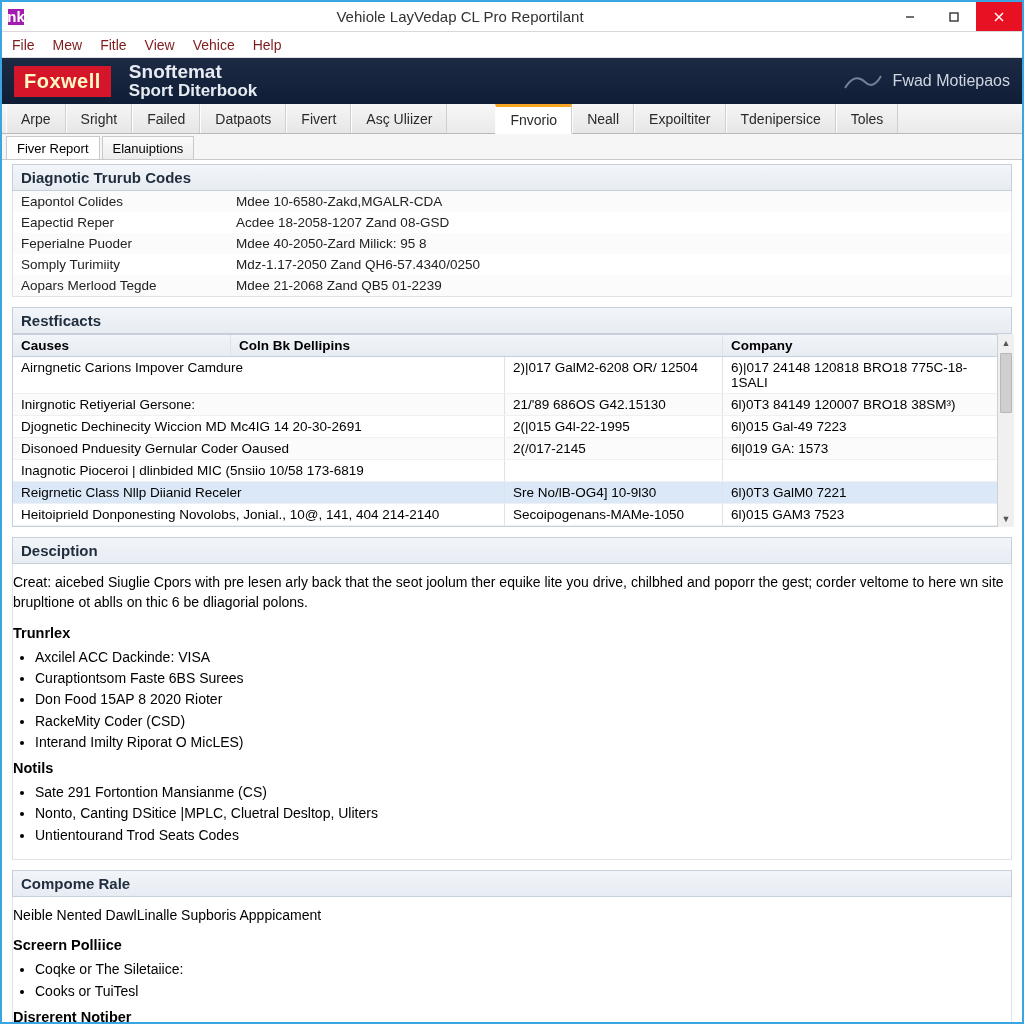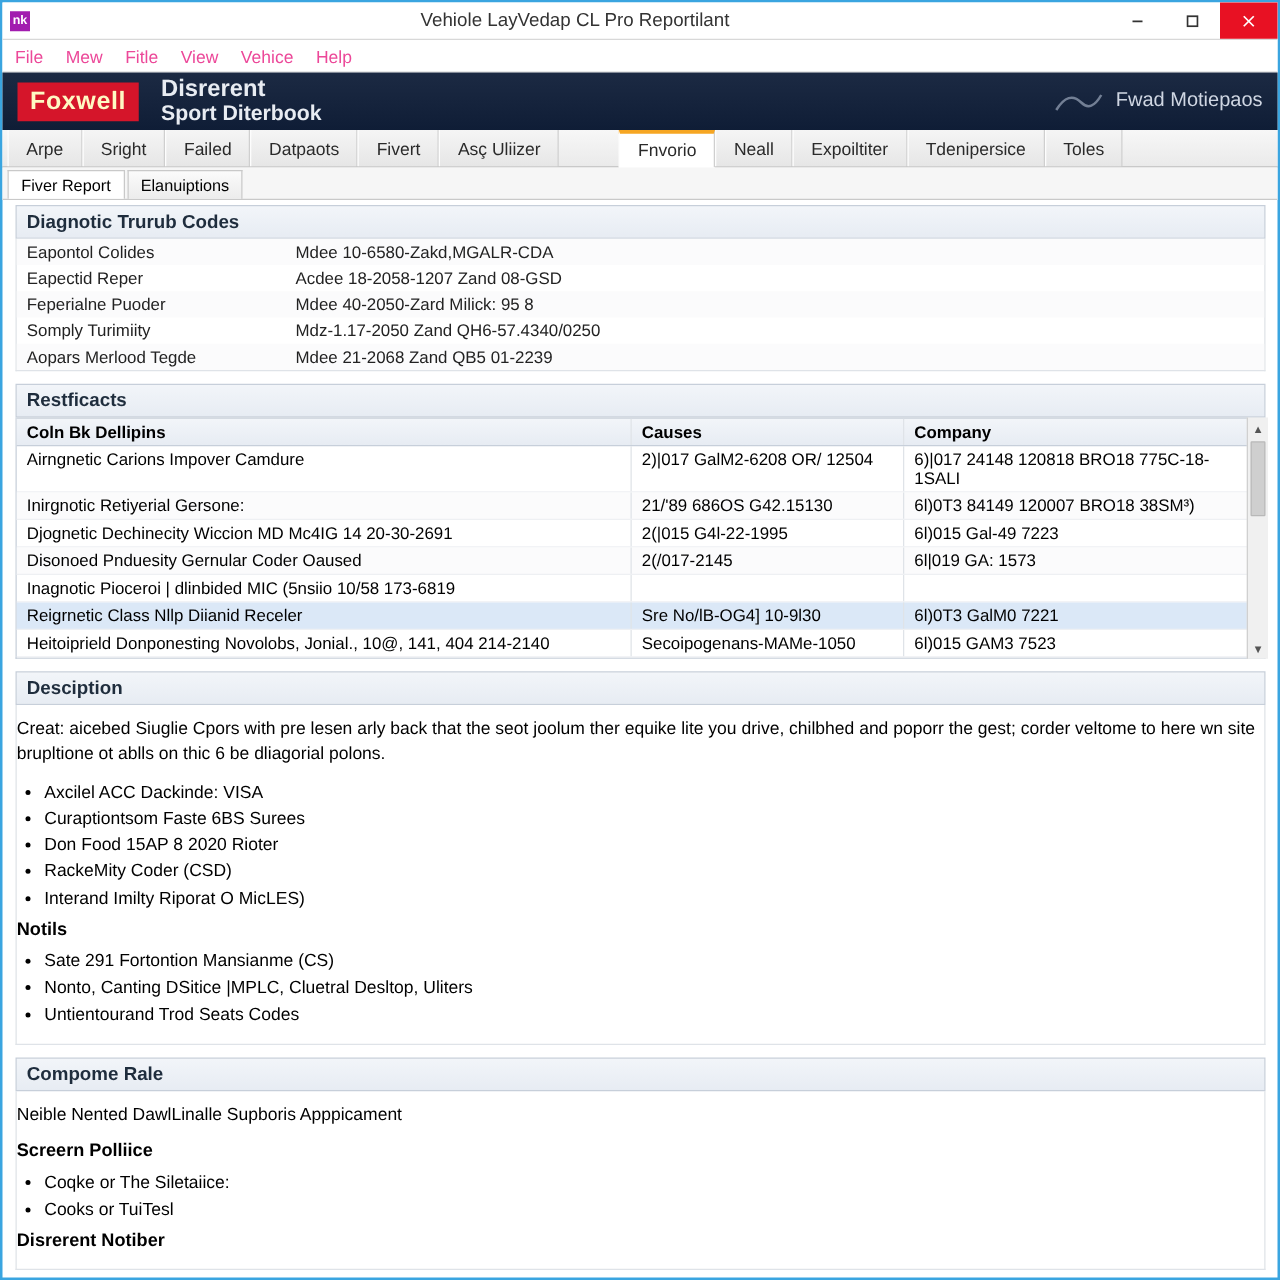--- a/index.html
+++ b/index.html
@@ -1,29 +1,29 @@
 <!DOCTYPE html>
 <html><head>
 <meta charset="utf-8">
 <style>
 * { margin: 0; padding: 0; box-sizing: border-box; }
 body { font-family: "Segoe UI", Tahoma, sans-serif; font-size: 13px; background: #fff; width: 1024px; height: 1024px; overflow: hidden; position: relative; }
 
 
 .window { border: 2px solid #3aa5e0; width: 1024px; height: 1024px; display: flex; flex-direction: column; background: #fff; }
 .titlebar { height: 30px; background: #fff; display: flex; align-items: center; padding-left: 6px; border-bottom: 1px solid #d8d8d8; }
-.titlebar .appicon { width: 16px; height: 16px; background: #a21caf; margin-right: 8px; display:flex;align-items:center;justify-content:center;color:#fff;font-size:10px;font-weight:bold;}
+.titlebar .appicon { width: 16px; height: 16px; background: #a21caf; margin-right: 8px; display:flex;align-items:center;justify-content:center;color:#fff;font-size:15px;font-weight:bold;}
 .titlebar .title { flex: 1; text-align: center; font-size: 15px; color: #333; }
 .winbtns { display: flex; height: 100%; }
 .winbtn { width: 44px; display: flex; align-items: center; justify-content: center; font-size: 14px; color: #333; }
 .winbtn.close { background: #e81123; color: #fff; width: 46px; }
 .winbtn svg { width: 10px; height: 10px; }
 
 
-.menubar { height: 26px; background: #fff; display: flex; align-items: center; padding: 0 10px; gap: 18px; border-bottom: 1px solid #e0e0e0; font-size: 14px; color: #ec4899; }
+.menubar { height: 26px; background: #fff; display: flex; align-items: center; padding: 0 10px; gap: 18px; border-bottom: 1px solid #e0e0e0; font-size: 14px; color: #7f1d1d; }
 .menubar span { cursor: default; }
 
 
 .brand { height: 46px; background: linear-gradient(#1c2a43,#0f1d36); display: flex; align-items: center; padding: 0 12px; color: #fff; }
 .brand-logo { background: #d5152a; color: #fef9c3; font-weight: bold; font-size: 20px; padding: 4px 10px; margin-right: 18px; letter-spacing: 0.5px; }
 .brand-text { display:flex; flex-direction:column; line-height:1.05; }
 .brand-text .b1 { font-size: 19px; font-weight:bold; color: #e8ecf2; }
 .brand-text .b2 { font-size: 17px; font-weight:bold; color: #e8ecf2; }
 .brand-right { margin-left:auto; display:flex; align-items:center; gap:10px; color:#cfd6e2; font-weight:normal; font-size:16px;}
 .brand-right svg { width:40px; height:26px; opacity:.7; }
@@ -107,21 +107,21 @@
     <span>Mew</span>
     <span>Fitle</span>
     <span>View</span>
     <span>Vehice</span>
     <span>Help</span>
   </div>
 
   <div class="brand">
     <div class="brand-logo">Foxwell</div>
     <div class="brand-text">
-      <div class="b1">Disrerent</div>
+      <div class="b1">Snoftemat</div>
       <div class="b2">Sport Diterbook</div>
     </div>
     <div class="brand-right">
       <svg viewBox="0 0 40 26">
           <path d="M2 20 Q12 4 22 14 Q30 22 38 8" fill="none" stroke="#9aa6ba" stroke-width="2"></path>
         </svg>
       <span>Fwad Motiepaos</span>
     </div>
   </div>
 
@@ -168,22 +168,22 @@
           <div class="v">Mdee 21-2068 Zand QB5 01-2239</div>
         </div>
       </div>
 
     <div class="sec-gap"></div>
 
     <div class="panel-hdr">Restficacts</div>
     <div class="table-wrap">
       <div class="table">
         <div class="thead">
+          <div class="th c2">Causes</div>
           <div class="th c1">Coln Bk Dellipins</div>
-          <div class="th c2">Causes</div>
           <div class="th c3">Company</div>
         </div>
         <div id="resf-rows">
             <div class="trow">
               <div class="td c1">Airngnetic Carions Impover Camdure</div>
               <div class="td c2">2)|017 GalM2-6208 OR/ 12504</div>
               <div class="td c3">6)|017 24148 120818 BRO18 775C-18-1SALI</div>
             </div>
             <div class="trow">
               <div class="td c1">Inirgnotic Retiyerial Gersone:</div>
@@ -223,20 +223,21 @@
         <div class="track"></div>
         <div class="dn">▼</div>
       </div>
     </div>
 
     <div class="sec-gap"></div>
 
     <div class="panel-hdr">Desciption</div>
     <div class="desc-body">
       <p>Creat: aicebed Siuglie Cpors with pre lesen arly back that the seot joolum ther equike lite you drive, chilbhed and poporr the gest; corder veltome to here wn site brupltione ot ablls on thic 6 be dliagorial polons.</p>
+      <h4>Trunrlex</h4>
       <ul id="desc-sec1">
           <li>Axcilel ACC Dackinde: VISA</li>
           <li>Curaptiontsom Faste 6BS Surees</li>
           <li>Don Food 15AP 8 2020 Rioter</li>
           <li>RackeMity Coder (CSD)</li>
           <li>Interand Imilty Riporat O MicLES)</li>
         </ul>
       <h4>Notils</h4>
       <ul id="desc-sec2">
           <li>Sate 291 Fortontion Mansianme (CS)</li>

